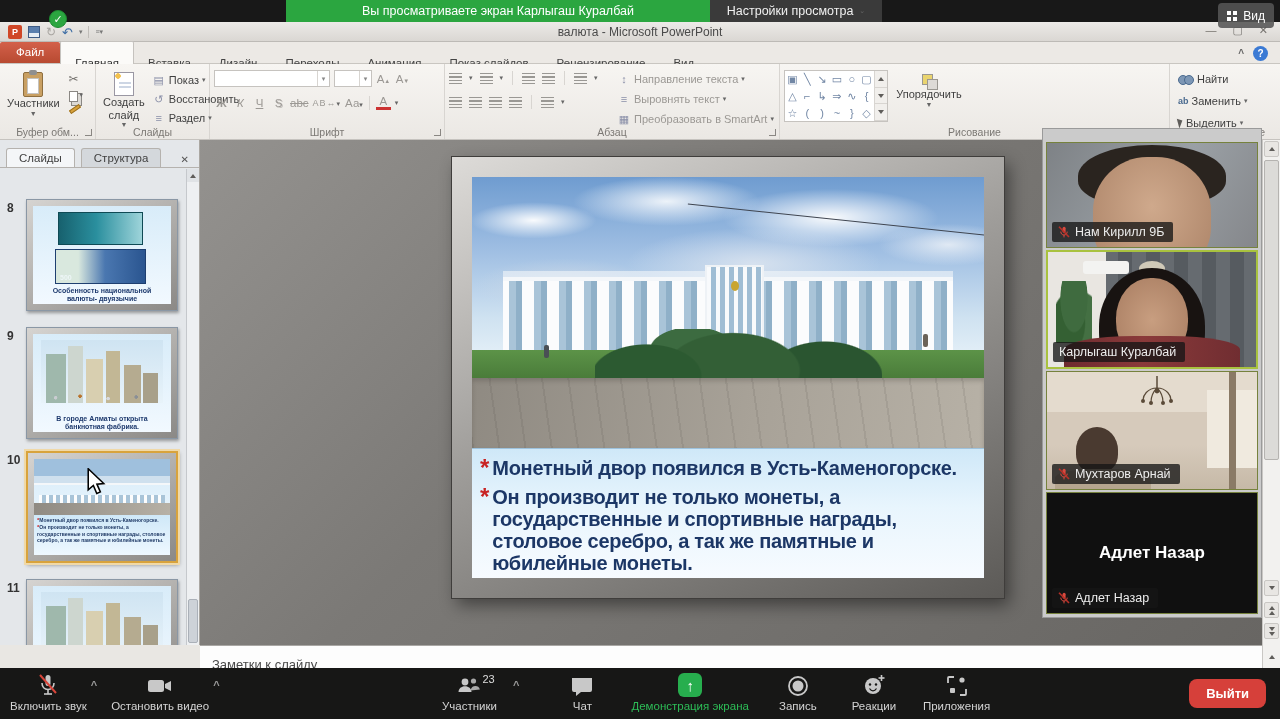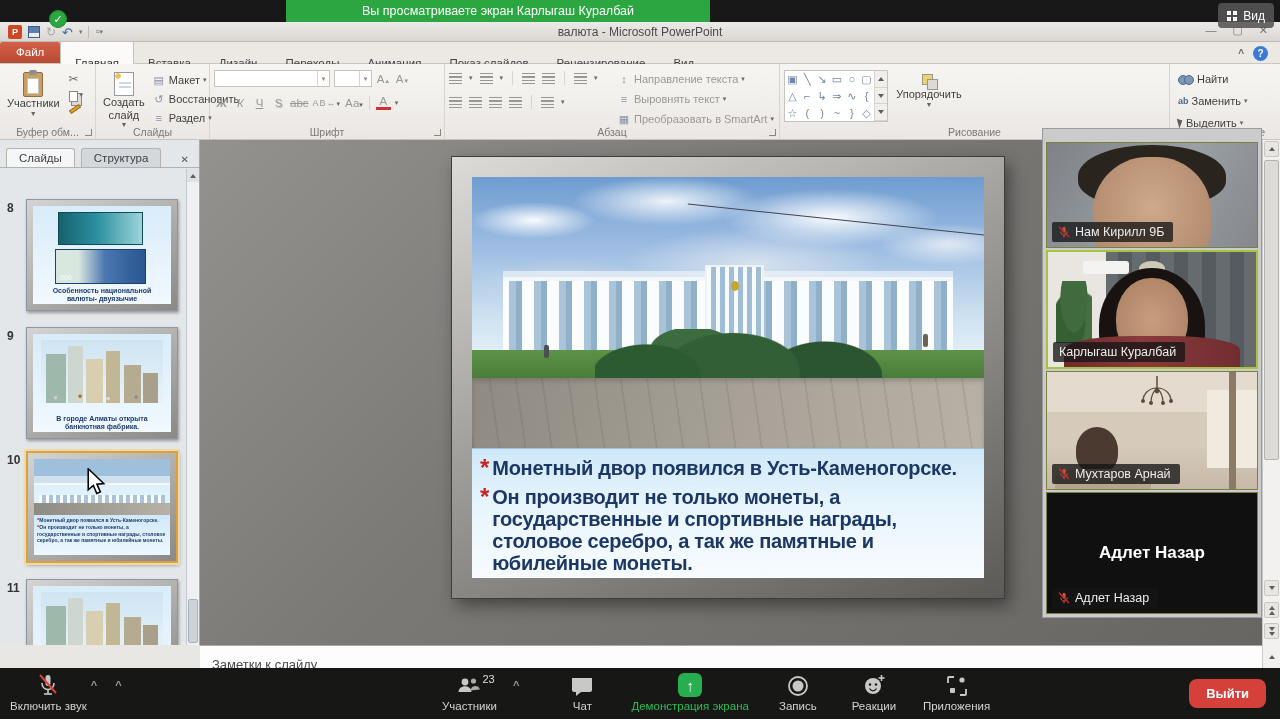--- a/index.html
+++ b/index.html
@@ -193,20 +193,24 @@
   
   #cursor{position:absolute;left:86px;top:468px;z-index:60}
 </style>
 </head>
 <body>
 
 <div id="ztop">
   <div id="share-banner">
     <span>Вы просматриваете экран Карлыгаш Куралбай</span>
   </div>
+  <div id="view-settings">
+    <span>Настройки просмотра</span>
+    <span class="dd">⌄</span>
+  </div>
 </div>
 <div id="view-btn">
   <span class="grid-ic">
       <i></i>
     </span>
   <span>Вид</span>
 </div>
 <div id="shield">✓</div>
 
 <div id="ppt">
@@ -267,21 +271,21 @@
     <div class="grp" style="width:114px">
       <div style="display:flex;gap:4px">
         <div class="bigbtn" style="width:48px">
           <span class="nslide-ic"></span>
           <span>Создать слайд</span>
           <span class="dd">▼</span>
         </div>
         <div style="display:flex;flex-direction:column;gap:1px;padding-top:3px">
           <div class="rrow">
               <span class="mini-ic">▤</span>
-              <span>Макет</span>
+              <span>Показ</span>
               <span class="dd">▾</span>
             </div>
           <div class="rrow">
               <span class="mini-ic">↺</span>
               <span>Восстановить</span>
             </div>
           <div class="rrow">
               <span class="mini-ic">≡</span>
               <span>Раздел</span>
               <span class="dd">▾</span>
@@ -636,20 +640,29 @@
             <rect x="8.5" y="2" width="5" height="11" rx="2.5" fill="#c8c8c8"></rect>
             <path d="M5 10c0 4 2.6 6.5 6 6.5s6-2.5 6-6.5" stroke="#c8c8c8" fill="none" stroke-width="1.6"></path>
             <line x1="11" y1="17" x2="11" y2="21" stroke="#c8c8c8" stroke-width="1.6"></line>
             <line x1="7" y1="21" x2="15" y2="21" stroke="#c8c8c8" stroke-width="1.6"></line>
             <line x1="3" y1="2" x2="19" y2="20" stroke="#d8453a" stroke-width="2"></line>
           </svg>
         </span>
       <span>Включить звук</span>
     </div>
     <span class="chev">^</span>
+    <div class="zbtn">
+      <span class="ic">
+          <svg width="26" height="22" viewBox="0 0 26 22">
+            <rect x="1" y="5" width="16" height="12" rx="2.5" fill="#c8c8c8"></rect>
+            <path d="M18 9l6-3v10l-6-3z" fill="#c8c8c8"></path>
+          </svg>
+        </span>
+      <span>Остановить видео</span>
+    </div>
     <span class="chev">^</span>
   </div>
   <div id="tb-center">
     <div class="zbtn">
       <span class="ic">
           <svg width="26" height="22" viewBox="0 0 26 22">
             <circle cx="9" cy="7" r="3.4" fill="#c8c8c8"></circle>
             <path d="M2.5 17c0-3.6 2.9-5.8 6.5-5.8s6.5 2.2 6.5 5.8z" fill="#c8c8c8"></path>
             <circle cx="17.5" cy="6" r="2.6" fill="#a9a9a9"></circle>
             <path d="M14.5 15.5c.6-3 2.5-4.4 5-4.4 2 0 3.8 1.1 4.4 3.4" fill="#a9a9a9"></path>

